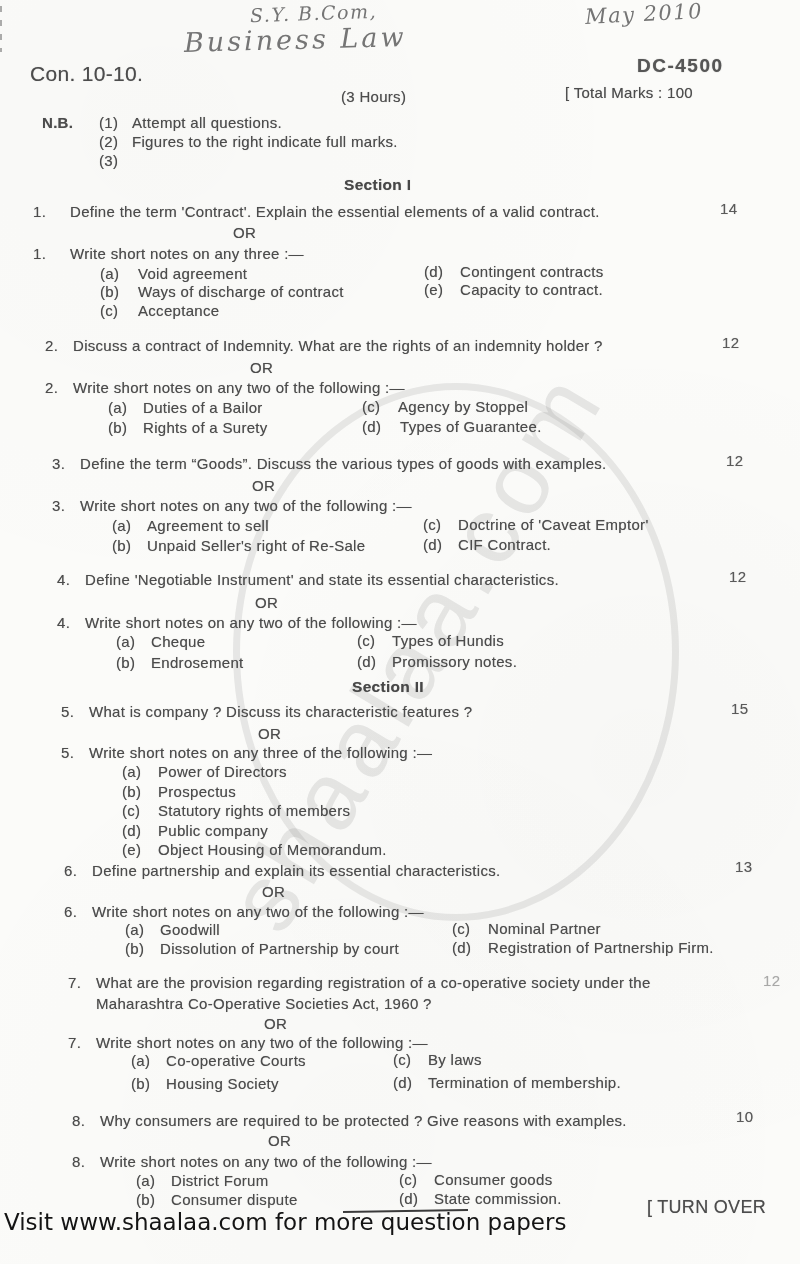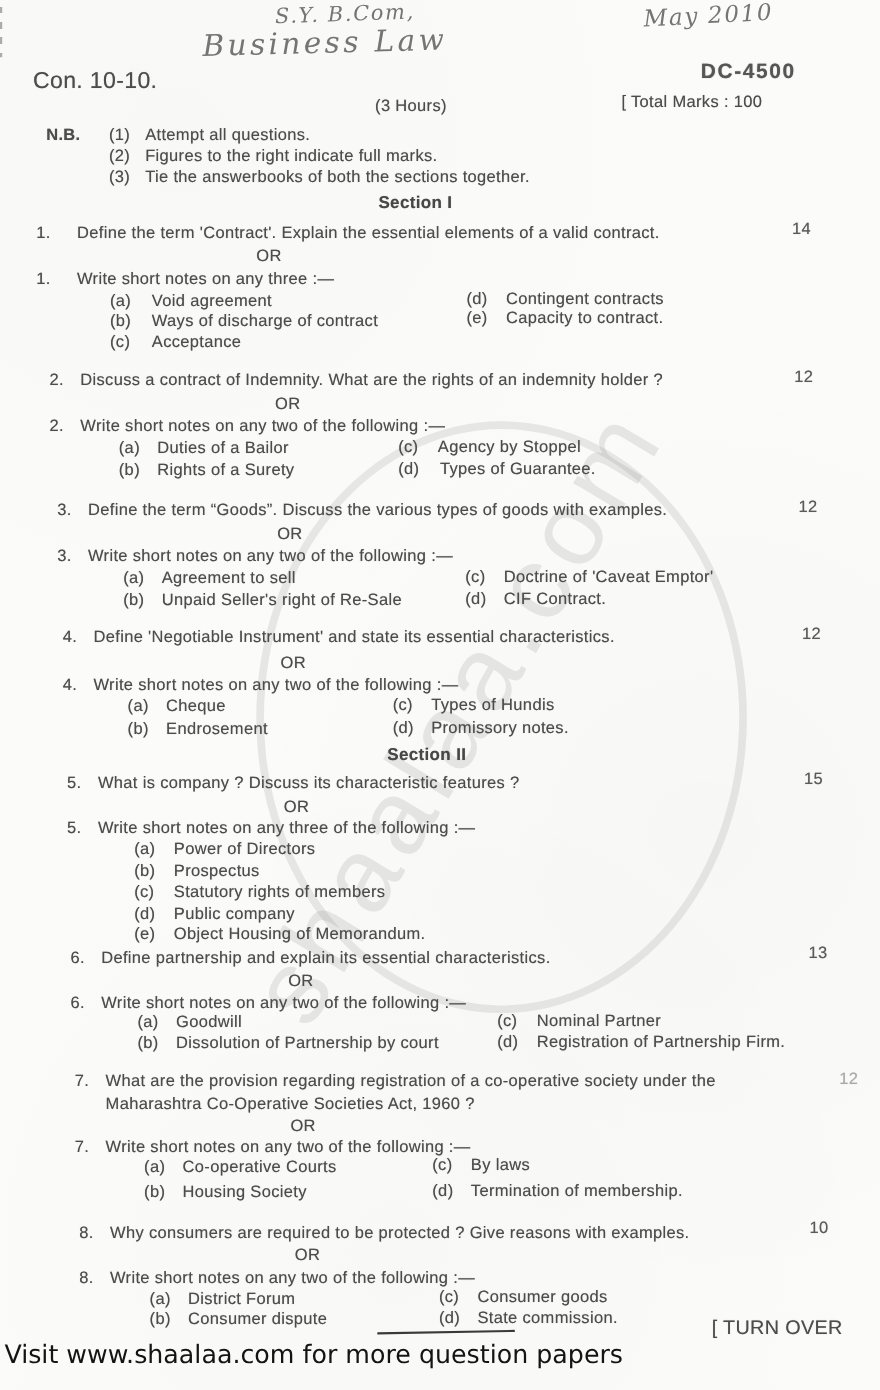--- a/index.html
+++ b/index.html
@@ -38,21 +38,20 @@
     position:absolute;left:100px;top:585px;width:650px;height:120px;
     font-size:96px;letter-spacing:8px;color:rgba(125,125,125,.17);
     transform:rotate(-59deg);transform-origin:center;z-index:0;
     font-family:"Liberation Sans", sans-serif;white-space:nowrap;
   }
   .content{position:absolute;inset:0;z-index:2;}
   .footer-visit{
     position:absolute;left:4px;top:1209px;font-size:23px;color:#141414;
     font-family:"DejaVu Sans", sans-serif;letter-spacing:0;white-space:nowrap;
     text-shadow:none;
-    margin-top:10px;
   }
   .artifact-line{
     position:absolute;left:343px;top:1210px;width:125px;height:2px;
     background:#3a3a3a;transform:rotate(-1deg);
   }
   .edge-mark{
     position:absolute;left:0;top:6px;width:2px;height:46px;
     background:repeating-linear-gradient(#777 0 6px, transparent 6px 14px);
     opacity:.6;
   }
@@ -76,21 +75,20 @@
     <span class="s stamp" style="left:637px;top:55px">DC-4500</span>
     <span class="s" style="left:341px;top:88px">(3 Hours)</span>
     <span class="s" style="left:565px;top:84px">[ Total Marks : 100</span>
 
     <span class="s b" style="left:42px;top:114px">N.B.</span>
     <span class="s" style="left:99px;top:114px">(1)</span>
     <span class="s" style="left:132px;top:114px">Attempt all questions.</span>
     <span class="s" style="left:99px;top:133px">(2)</span>
     <span class="s" style="left:132px;top:133px">Figures to the right indicate full marks.</span>
     <span class="s" style="left:99px;top:152px">(3)</span>
-    <span class="s" style="left:132px;top:152px">Tie the answerbooks of both the sections together.</span>
 
     <span class="s secttl" style="left:344px;top:176px">Section I</span>
 
     <span class="s" style="left:33px;top:203px">1.</span>
     <span class="s" style="left:70px;top:203px">Define the term 'Contract'.  Explain the essential elements of a valid contract.</span>
     <span class="s marks" style="left:720px;top:200px">14</span>
     <span class="s" style="left:233px;top:224px">OR</span>
     <span class="s" style="left:33px;top:245px">1.</span>
     <span class="s" style="left:70px;top:245px">Write short notes on any three :—</span>
     <span class="s" style="left:100px;top:265px">(a)</span>

